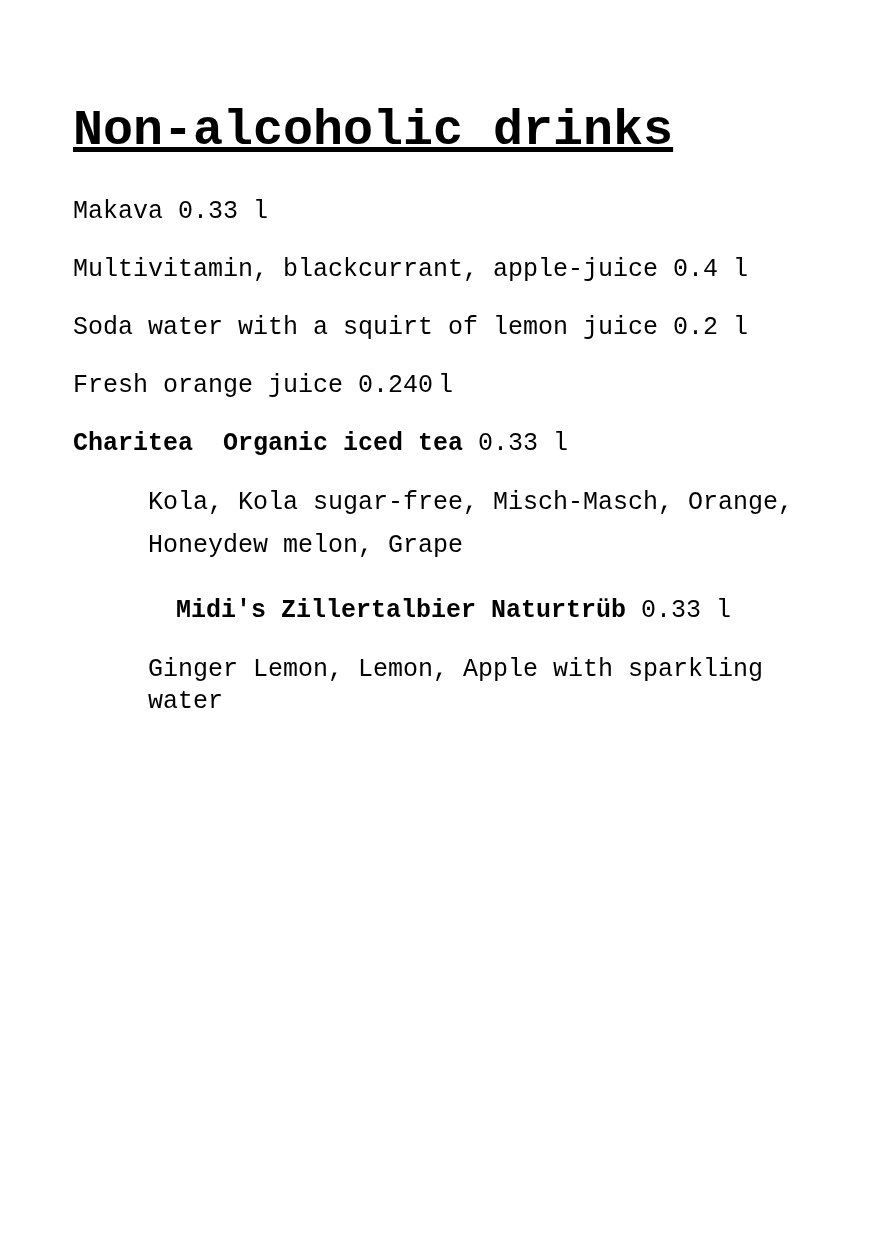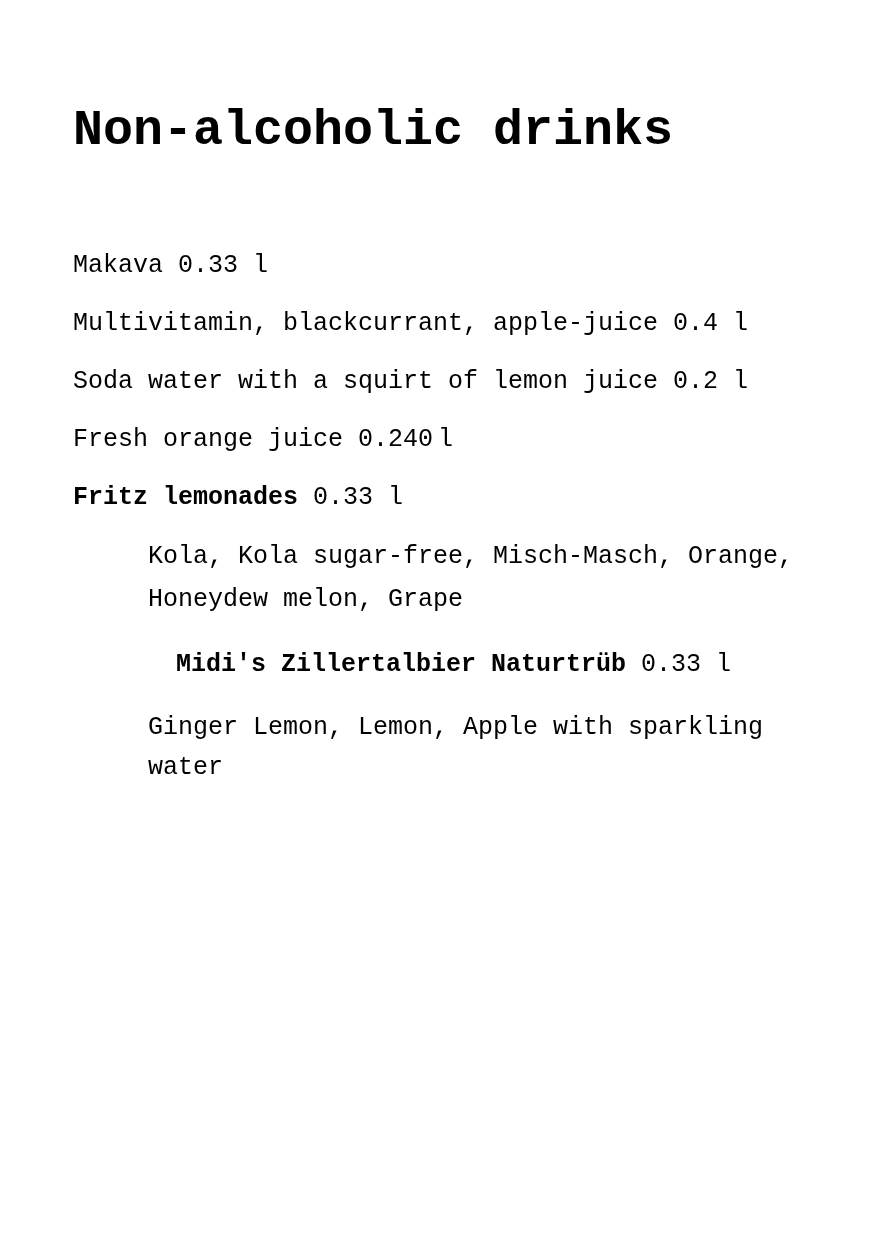--- a/index.html
+++ b/index.html
@@ -18,51 +18,52 @@
     background: #ffffff;
     overflow: hidden;
   }
   h1.doc-title {
     margin: 101px 0 0 0;
     font-size: 50px;
     line-height: 60px;
     font-weight: bold;
     letter-spacing: 0;
     white-space: pre;
+    text-decoration: underline;
   }
-  .menu { margin-top: 90px; font-family: Liberation Mono, monospace; }
+  .menu { margin-top: 36px; font-family: Liberation Mono, monospace; }
   .menu p {
     font-size: 25px;
     line-height: 29px;
     margin: 0 0 29px 0;
     white-space: pre-wrap;
   }
   .gap { margin-top: 28px; }
   .gap-sm { margin-top: 6px; text-align: center; }
   .indent { padding-left: 75px; }
   .menu p.loose { line-height: 43px; margin-top: -6px; }
-  .menu p.tight { line-height: 40px; }
+  .menu p.tight { line-height: 32px; }
   .brand-name { font-weight: bold; }
 </style>
 </head>
 <body>
 
 <div class="page">
 
   <h1 class="doc-title">Non-alcoholic drinks</h1>
 
   <div class="menu">
 
     <p>Makava 0.33 l</p>
     <p>Multivitamin, blackcurrant, apple-juice 0.4 l</p>
 
     <p class="gap">Soda water with a squirt of lemon juice 0.2 l</p>
     <p>Fresh orange juice 0.240 l</p>
 
+    <p class="gap"><span class="brand-name">Charitea  Organic iced tea</span><span> 0.33 l</span></p>
 
-    <p><span class="brand-name">Fritz lemonades</span><span> 0.33 l</span></p>
     <p class="indent loose">Kola, Kola sugar-free, Misch-Masch, Orange, Honeydew melon, Grape</p>
 
     <p class="gap-sm"><span class="brand-name">Midi's Zillertalbier Naturtrüb</span><span> 0.33 l</span></p>
     <p class="indent tight">Ginger Lemon, Lemon, Apple with sparkling water</p>
 
   </div>
 </div>
 
 </body></html>

